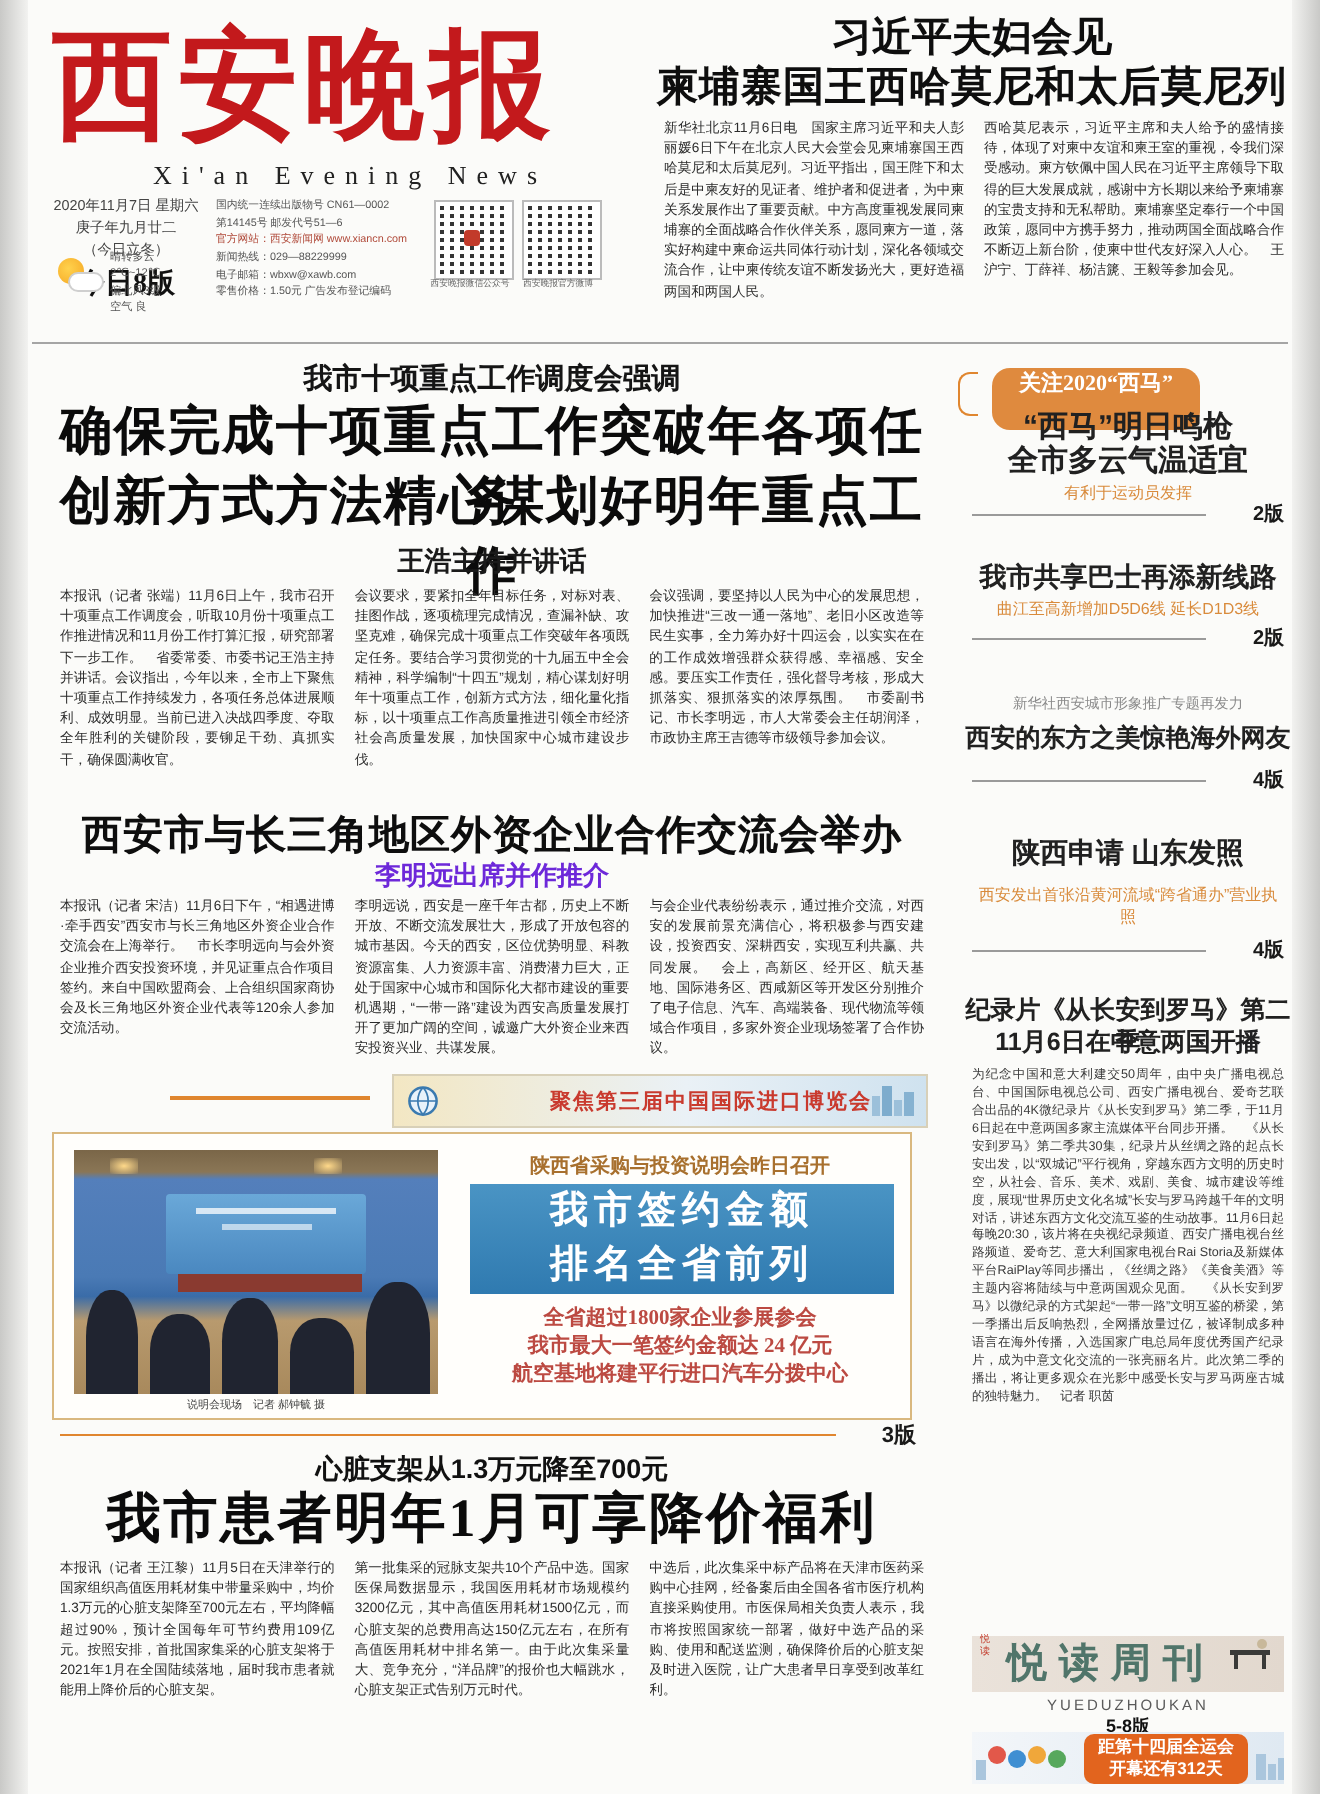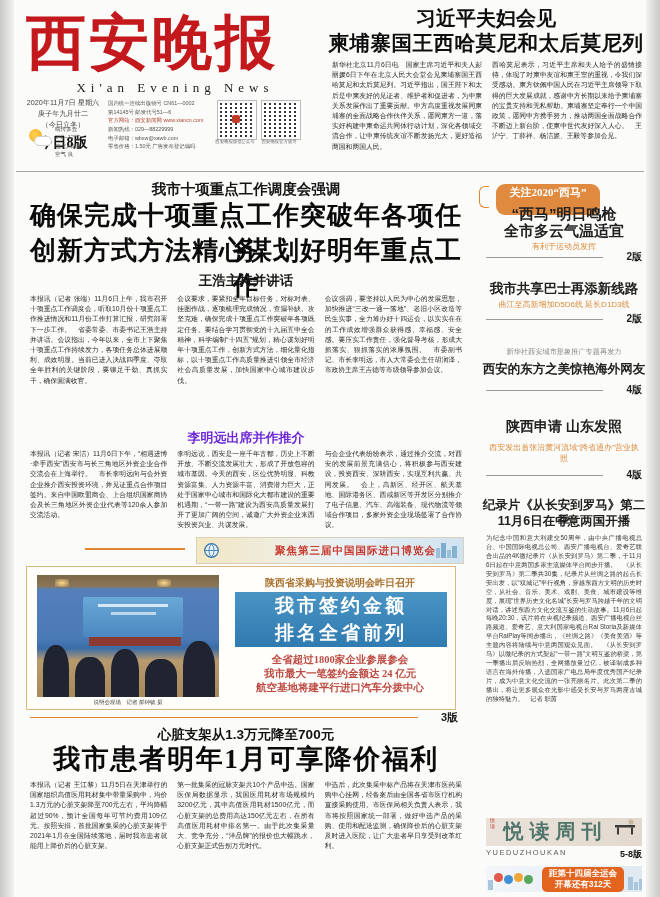--- a/index.html
+++ b/index.html
@@ -84,20 +84,21 @@
   <div class="abs serif center" style="left:30px;top:180px;width:432px;font-size:14.5px;font-weight:bold;color:#151515;">我市十项重点工作调度会强调</div>
   <div class="abs center" style="left:22px;top:198px;width:448px;font-size:26px;font-weight:900;color:#0b0b0b;letter-spacing:1px;">确保完成十项重点工作突破年各项任务</div>
   <div class="abs center" style="left:22px;top:233px;width:448px;font-size:26px;font-weight:900;color:#0b0b0b;letter-spacing:1px;">创新方式方法精心谋划好明年重点工作</div>
   <div class="abs serif center" style="left:30px;top:272px;width:432px;font-size:13.5px;font-weight:bold;color:#1a1a1a;">王浩主持并讲话</div>
   <div class="abs cols" style="left:30px;top:294px;width:432px;height:102px;">
     <div class="bodycopy just">本报讯（记者 张端）11月6日上午，我市召开十项重点工作调度会，听取10月份十项重点工作推进情况和11月份工作打算汇报，研究部署下一步工作。　省委常委、市委书记王浩主持并讲话。会议指出，今年以来，全市上下聚焦十项重点工作持续发力，各项任务总体进展顺利、成效明显。当前已进入决战四季度、夺取全年胜利的关键阶段，要铆足干劲、真抓实干，确保圆满收官。</div>
     <div class="bodycopy just">会议要求，要紧扣全年目标任务，对标对表、挂图作战，逐项梳理完成情况，查漏补缺、攻坚克难，确保完成十项重点工作突破年各项既定任务。要结合学习贯彻党的十九届五中全会精神，科学编制“十四五”规划，精心谋划好明年十项重点工作，创新方式方法，细化量化指标，以十项重点工作高质量推进引领全市经济社会高质量发展，加快国家中心城市建设步伐。</div>
     <div class="bodycopy just">会议强调，要坚持以人民为中心的发展思想，加快推进“三改一通一落地”、老旧小区改造等民生实事，全力筹办好十四运会，以实实在在的工作成效增强群众获得感、幸福感、安全感。要压实工作责任，强化督导考核，形成大抓落实、狠抓落实的浓厚氛围。　市委副书记、市长李明远，市人大常委会主任胡润泽，市政协主席王吉德等市级领导参加会议。</div>
   </div>
 
+  <div class="abs center" style="left:30px;top:404px;width:432px;font-size:20px;font-weight:900;color:#0e0e0e;letter-spacing:0.5px;">西安市与长三角地区外资企业合作交流会举办</div>
   <div class="abs serif center" style="left:30px;top:429px;width:432px;font-size:13px;font-weight:bold;color:#6d28d9;">李明远出席并作推介</div>
   <div class="abs cols" style="left:30px;top:449px;width:432px;height:94px;">
     <div class="bodycopy just">本报讯（记者 宋洁）11月6日下午，“相遇进博·牵手西安”西安市与长三角地区外资企业合作交流会在上海举行。　市长李明远向与会外资企业推介西安投资环境，并见证重点合作项目签约。来自中国欧盟商会、上合组织国家商协会及长三角地区外资企业代表等120余人参加交流活动。</div>
     <div class="bodycopy just">李明远说，西安是一座千年古都，历史上不断开放、不断交流发展壮大，形成了开放包容的城市基因。今天的西安，区位优势明显、科教资源富集、人力资源丰富、消费潜力巨大，正处于国家中心城市和国际化大都市建设的重要机遇期，“一带一路”建设为西安高质量发展打开了更加广阔的空间，诚邀广大外资企业来西安投资兴业、共谋发展。</div>
     <div class="bodycopy just">与会企业代表纷纷表示，通过推介交流，对西安的发展前景充满信心，将积极参与西安建设，投资西安、深耕西安，实现互利共赢、共同发展。　会上，高新区、经开区、航天基地、国际港务区、西咸新区等开发区分别推介了电子信息、汽车、高端装备、现代物流等领域合作项目，多家外资企业现场签署了合作协议。</div>
   </div>
 
   <div class="abs" style="left:85px;top:548px;width:100px;height:2px;background:#e0862f;"></div>
   <div class="abs" style="left:196px;top:537px;width:266px;height:25px;background:linear-gradient(90deg,#f3e7c3,#eaf1f6 55%,#cfe2ef);border:1px solid #d8d0b8;display:flex;align-items:center;">
     <svg width="17" height="17" viewBox="0 0 20 20" style="margin-left:6px;">
@@ -194,21 +195,21 @@
   <div class="abs" style="left:486px;top:818px;width:156px;height:28px;background:linear-gradient(90deg,#eae2da,#e2d8ce);display:flex;align-items:flex-start;">
     <div style="font-size:5px;color:#c23a2a;margin-left:4px;width:8px;line-height:1.1;">悦读</div>
     <div class="serif" style="flex:1;text-align:center;font-size:20px;font-weight:900;color:#50756a;letter-spacing:6px;">悦读周刊</div>
     <svg width="24" height="18" viewBox="0 0 24 18" style="margin-right:5px;">
       <rect x="2" y="7" width="20" height="2.5" fill="#3a3a38"></rect>
       <rect x="4" y="9.5" width="2" height="7" fill="#3a3a38"></rect>
       <rect x="18" y="9.5" width="2" height="7" fill="#3a3a38"></rect>
       <circle cx="18" cy="4" r="2.5" fill="#c8b89a"></circle>
     </svg>
   </div>
-  <div class="abs" style="left:486px;top:848px;width:156px;display:flex;justify-content:space-between;align-items:flex-start;">
+  <div class="abs" style="left:486px;top:848px;width:156px;display:flex;justify-content:space-between;align-items:center;flex-direction:column;">
     <div style="font-size:7.5px;letter-spacing:1.5px;color:#5a5a5a;">YUEDUZHOUKAN</div>
     <div style="font-size:9px;font-weight:bold;color:#111;">5-8版</div>
   </div>
 
   <div class="abs" style="left:486px;top:866px;width:156px;height:26px;background:linear-gradient(90deg,#f3f6f9,#dfe9f2);overflow:hidden;">
     <div class="sky" style="left:2px;width:5px;height:10px;"></div>
     <div class="abs" style="left:8px;top:7px;width:9px;height:9px;border-radius:50%;background:#e2584a;"></div>
     <div class="abs" style="left:18px;top:9px;width:9px;height:9px;border-radius:50%;background:#3f8fd2;"></div>
     <div class="abs" style="left:28px;top:7px;width:9px;height:9px;border-radius:50%;background:#f0a73a;"></div>
     <div class="abs" style="left:38px;top:9px;width:9px;height:9px;border-radius:50%;background:#57a85c;"></div>

